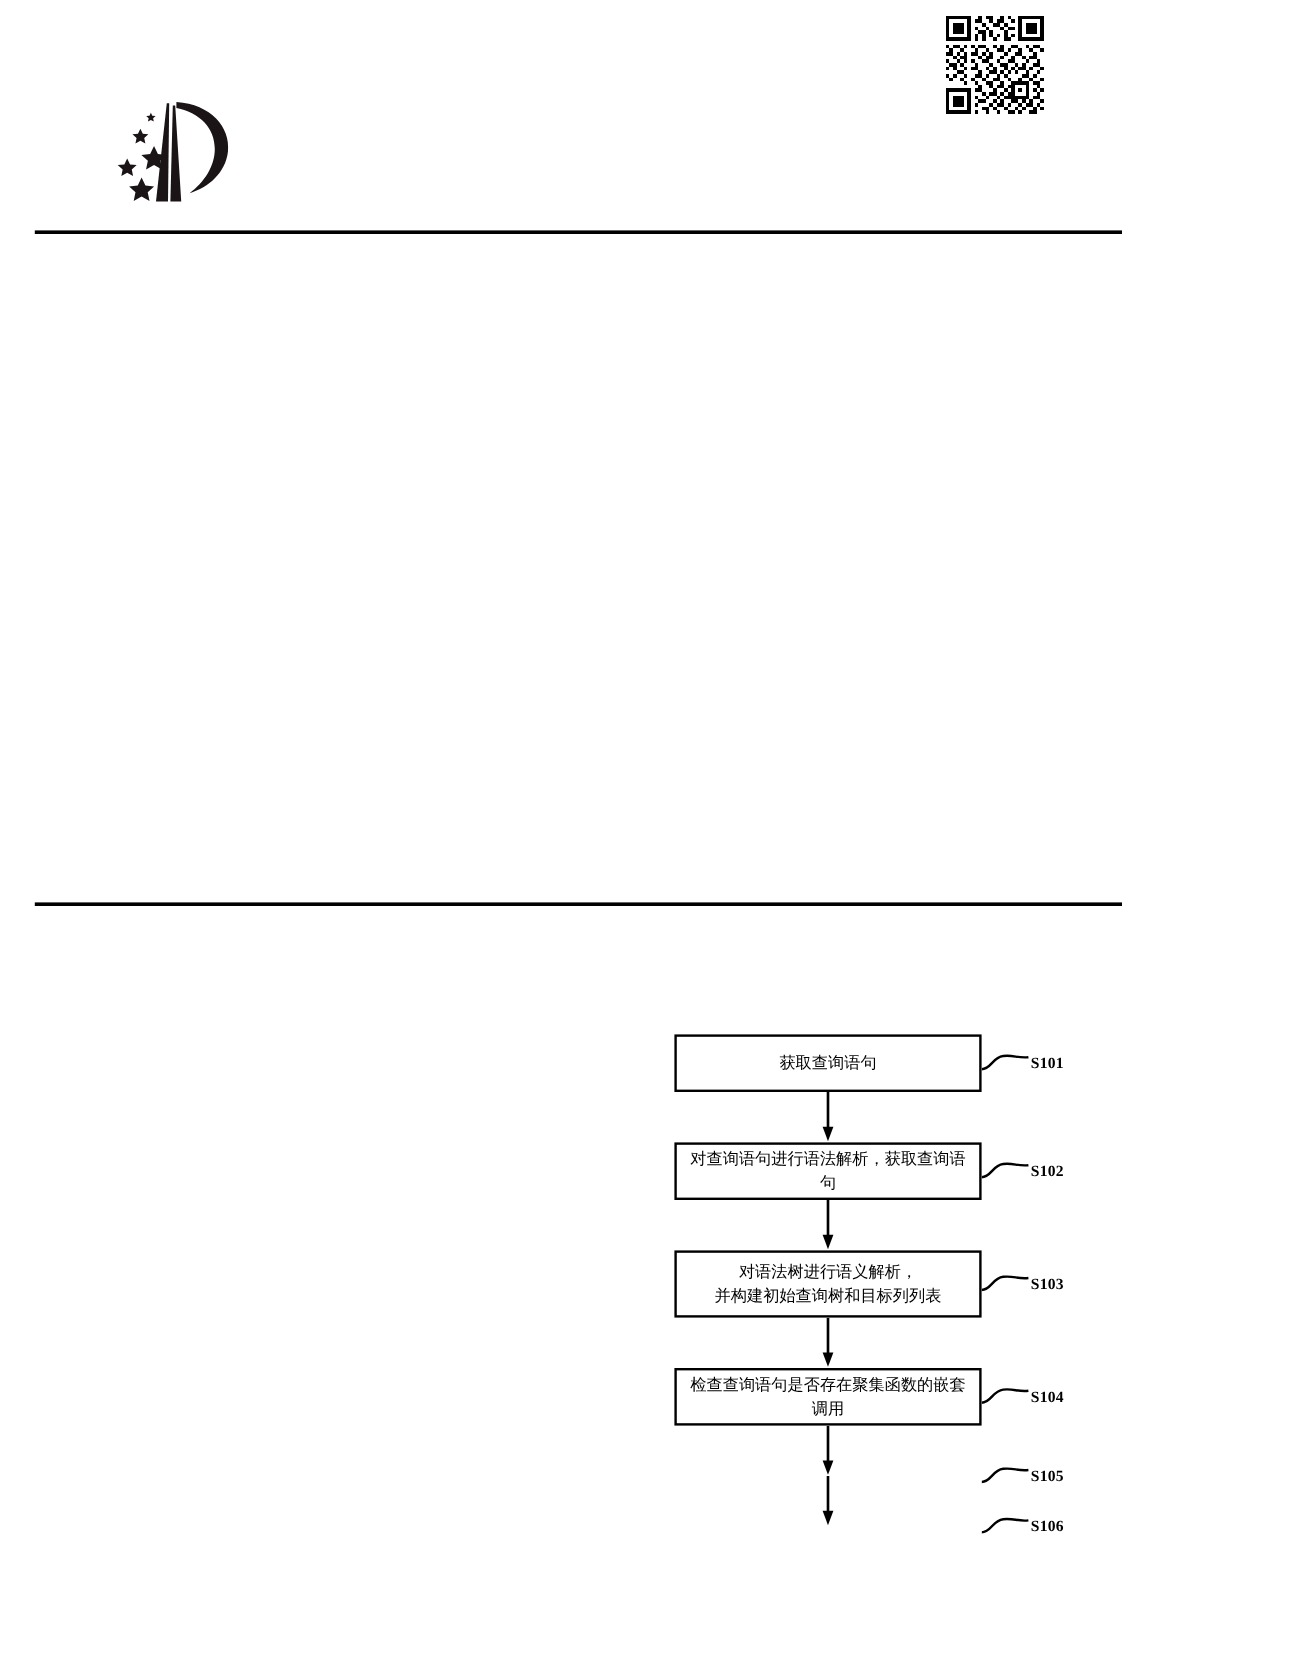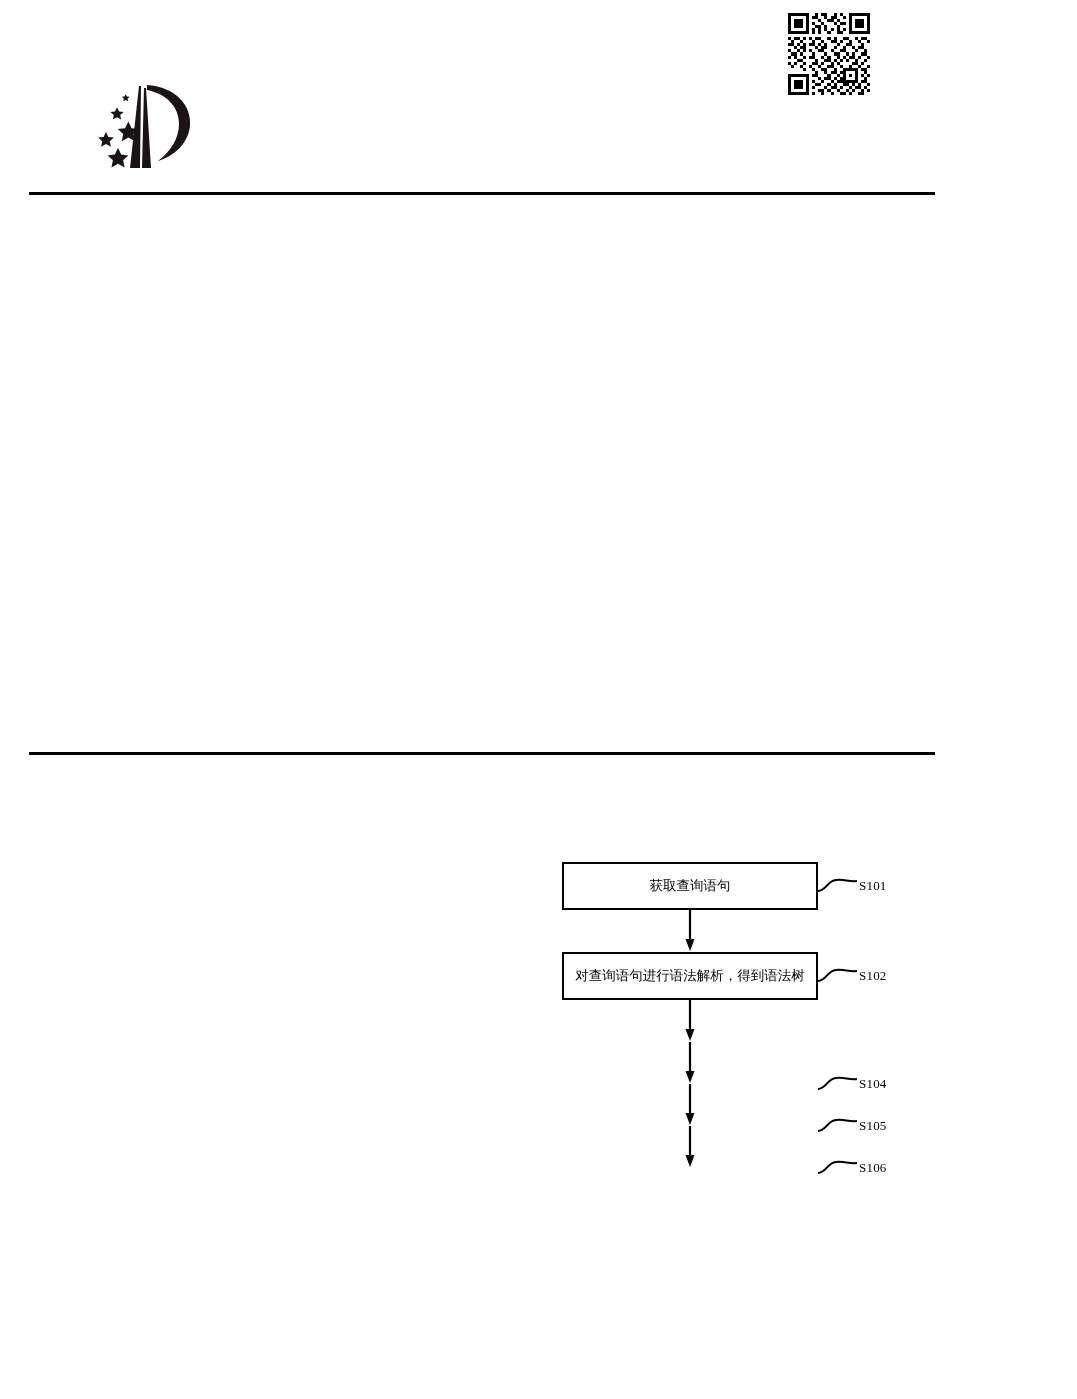--- a/index.html
+++ b/index.html
@@ -94,21 +94,21 @@
     transform: translateY(-50%);
     display: flex;
     align-items: center;
     height: 22px;
   }
   .step-curve {
     display: block;
   }
   .step-label {
     font-family: "Liberation Serif", serif;
-    font-weight: normal;
+    font-weight: bold;
     font-size: 13px;
     color: #000000;
     margin-left: 1px;
     letter-spacing: 0.2px;
   }
 
   
   .flow-arrow {
     width: 256px;
     height: 42px;
@@ -362,42 +362,57 @@
         </div>
       </div>
       <div class="flow-arrow">
         <svg width="12" height="42" viewBox="0 0 12 42" aria-hidden="true">
           <line x1="6" y1="0" x2="6" y2="32" stroke="#000" stroke-width="2.2"></line>
           <polygon points="6,41 1.5,29 10.5,29" fill="#000"></polygon>
         </svg>
       </div>
       <div class="flow-step">
         <div class="flow-box one-line">
-          <span class="flow-box-text">对查询语句进行语法解析，得到语法树</span>
+          <span class="flow-box-text">对查询语句进行语法解析，获取查询语句</span>
         </div>
         <div class="step-tag">
           <svg class="step-curve" width="40" height="22" viewBox="0 0 40 22" aria-hidden="true">
             <path d="M0 16 C8 16, 9 6, 18 5 C27 4, 30 7, 39 6" fill="none" stroke="#000" stroke-width="2"></path>
           </svg>
           <span class="step-label">S102</span>
         </div>
       </div>
       <div class="flow-arrow">
         <svg width="12" height="42" viewBox="0 0 12 42" aria-hidden="true">
           <line x1="6" y1="0" x2="6" y2="32" stroke="#000" stroke-width="2.2"></line>
           <polygon points="6,41 1.5,29 10.5,29" fill="#000"></polygon>
         </svg>
       </div>
+      <div class="flow-step">
+        <div class="flow-box two-line">
+          <span class="flow-box-text">对语法树进行语义解析，
+并构建初始查询树和目标列列表</span>
+        </div>
+        <div class="step-tag">
+          <svg class="step-curve" width="40" height="22" viewBox="0 0 40 22" aria-hidden="true">
+            <path d="M0 16 C8 16, 9 6, 18 5 C27 4, 30 7, 39 6" fill="none" stroke="#000" stroke-width="2"></path>
+          </svg>
+          <span class="step-label">S103</span>
+        </div>
+      </div>
       <div class="flow-arrow">
         <svg width="12" height="42" viewBox="0 0 12 42" aria-hidden="true">
           <line x1="6" y1="0" x2="6" y2="32" stroke="#000" stroke-width="2.2"></line>
           <polygon points="6,41 1.5,29 10.5,29" fill="#000"></polygon>
         </svg>
       </div>
       <div class="flow-step">
+        <div class="flow-box one-line">
+          <span class="flow-box-text">检查查询语句是否存在聚集函数的嵌套调用</span>
+        </div>
         <div class="step-tag">
           <svg class="step-curve" width="40" height="22" viewBox="0 0 40 22" aria-hidden="true">
             <path d="M0 16 C8 16, 9 6, 18 5 C27 4, 30 7, 39 6" fill="none" stroke="#000" stroke-width="2"></path>
           </svg>
           <span class="step-label">S104</span>
         </div>
       </div>
       <div class="flow-arrow">
         <svg width="12" height="42" viewBox="0 0 12 42" aria-hidden="true">
           <line x1="6" y1="0" x2="6" y2="32" stroke="#000" stroke-width="2.2"></line>

